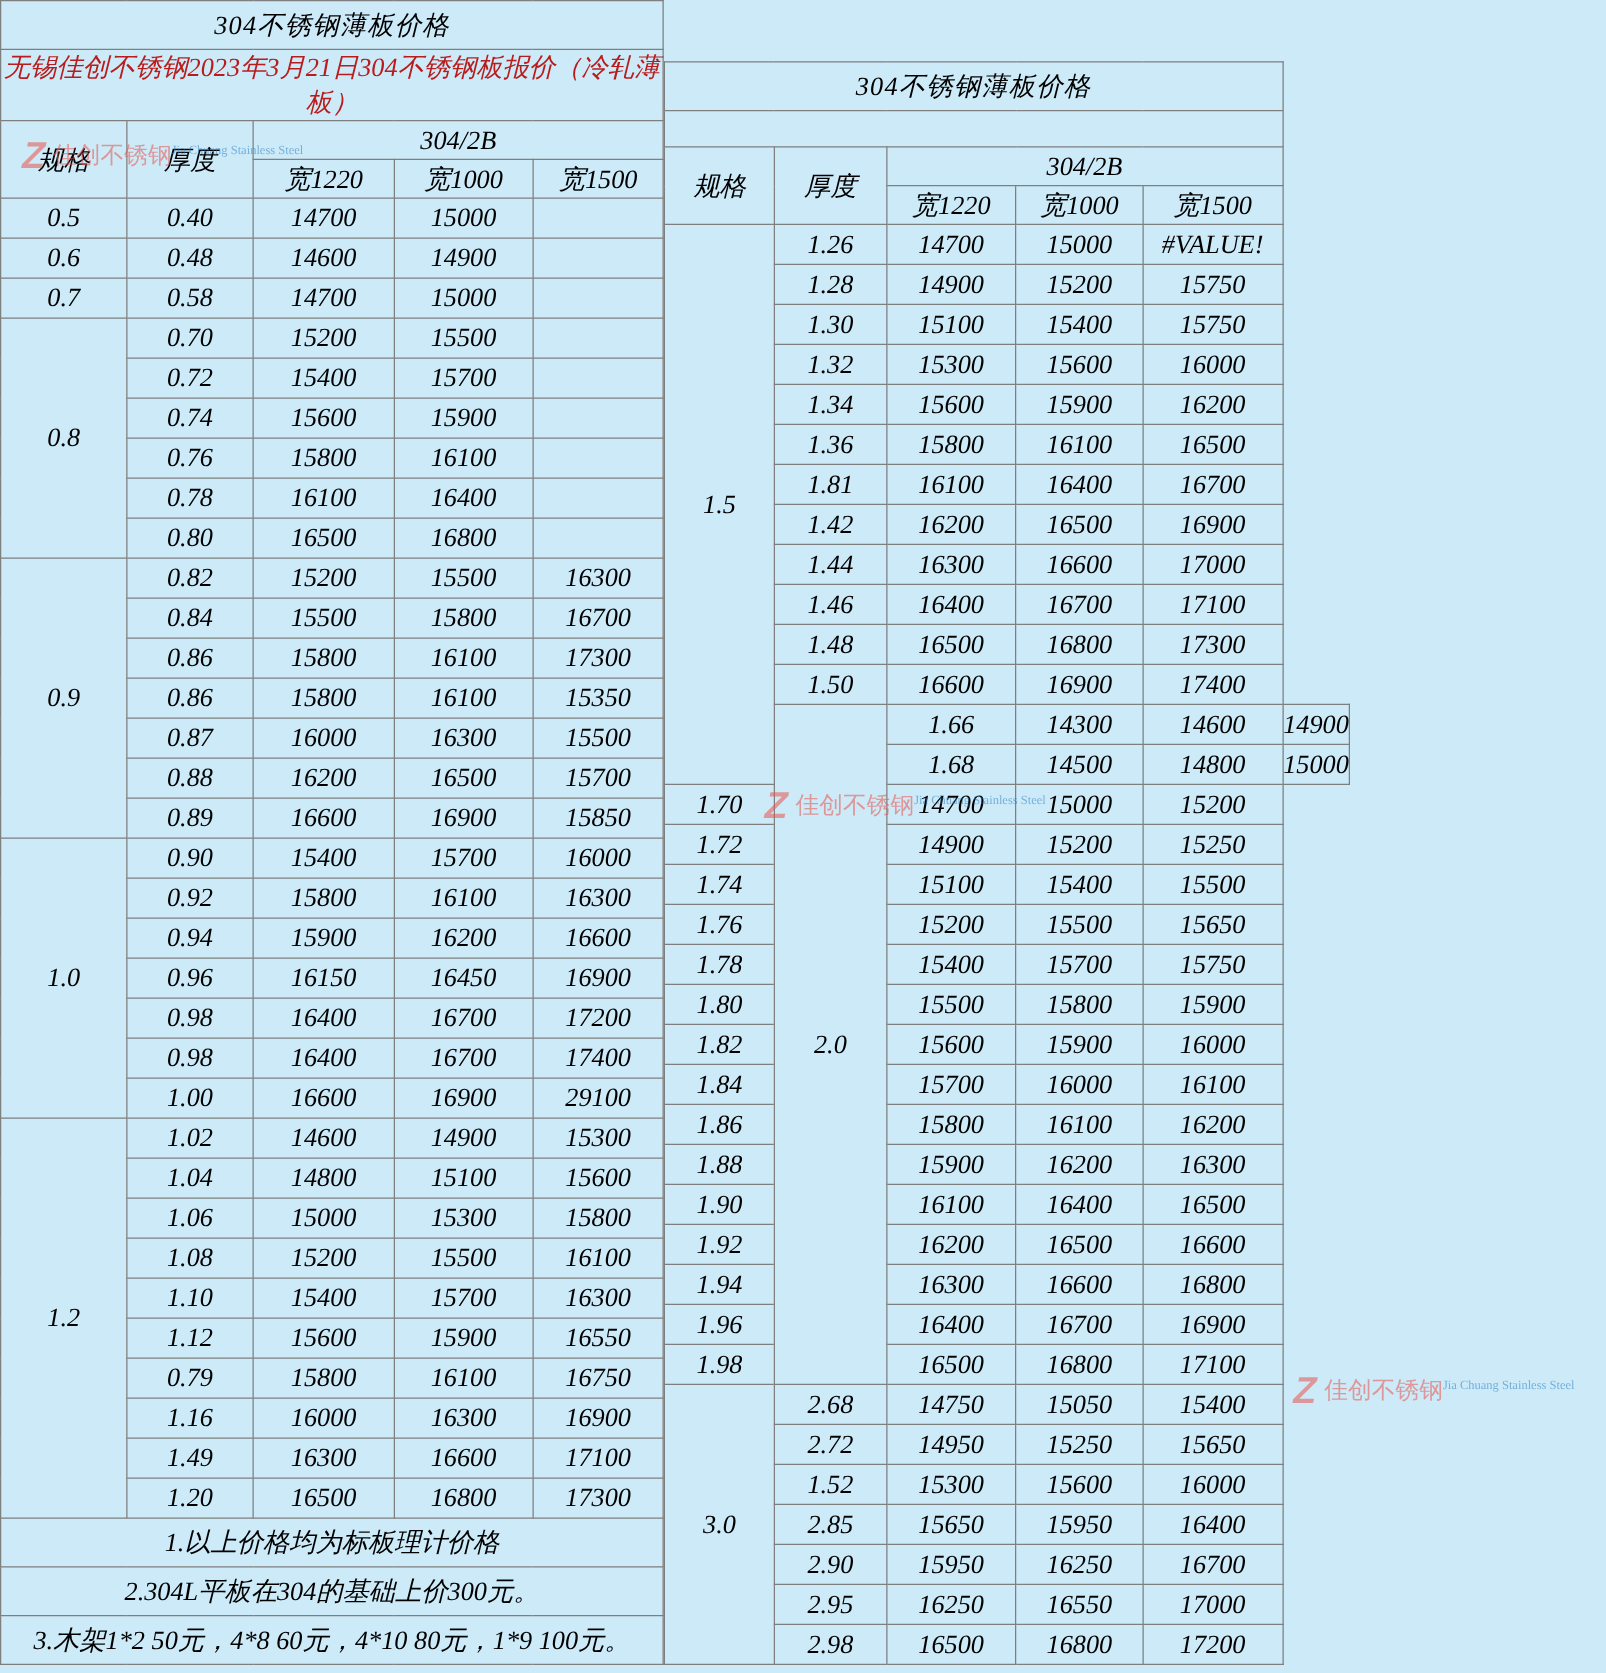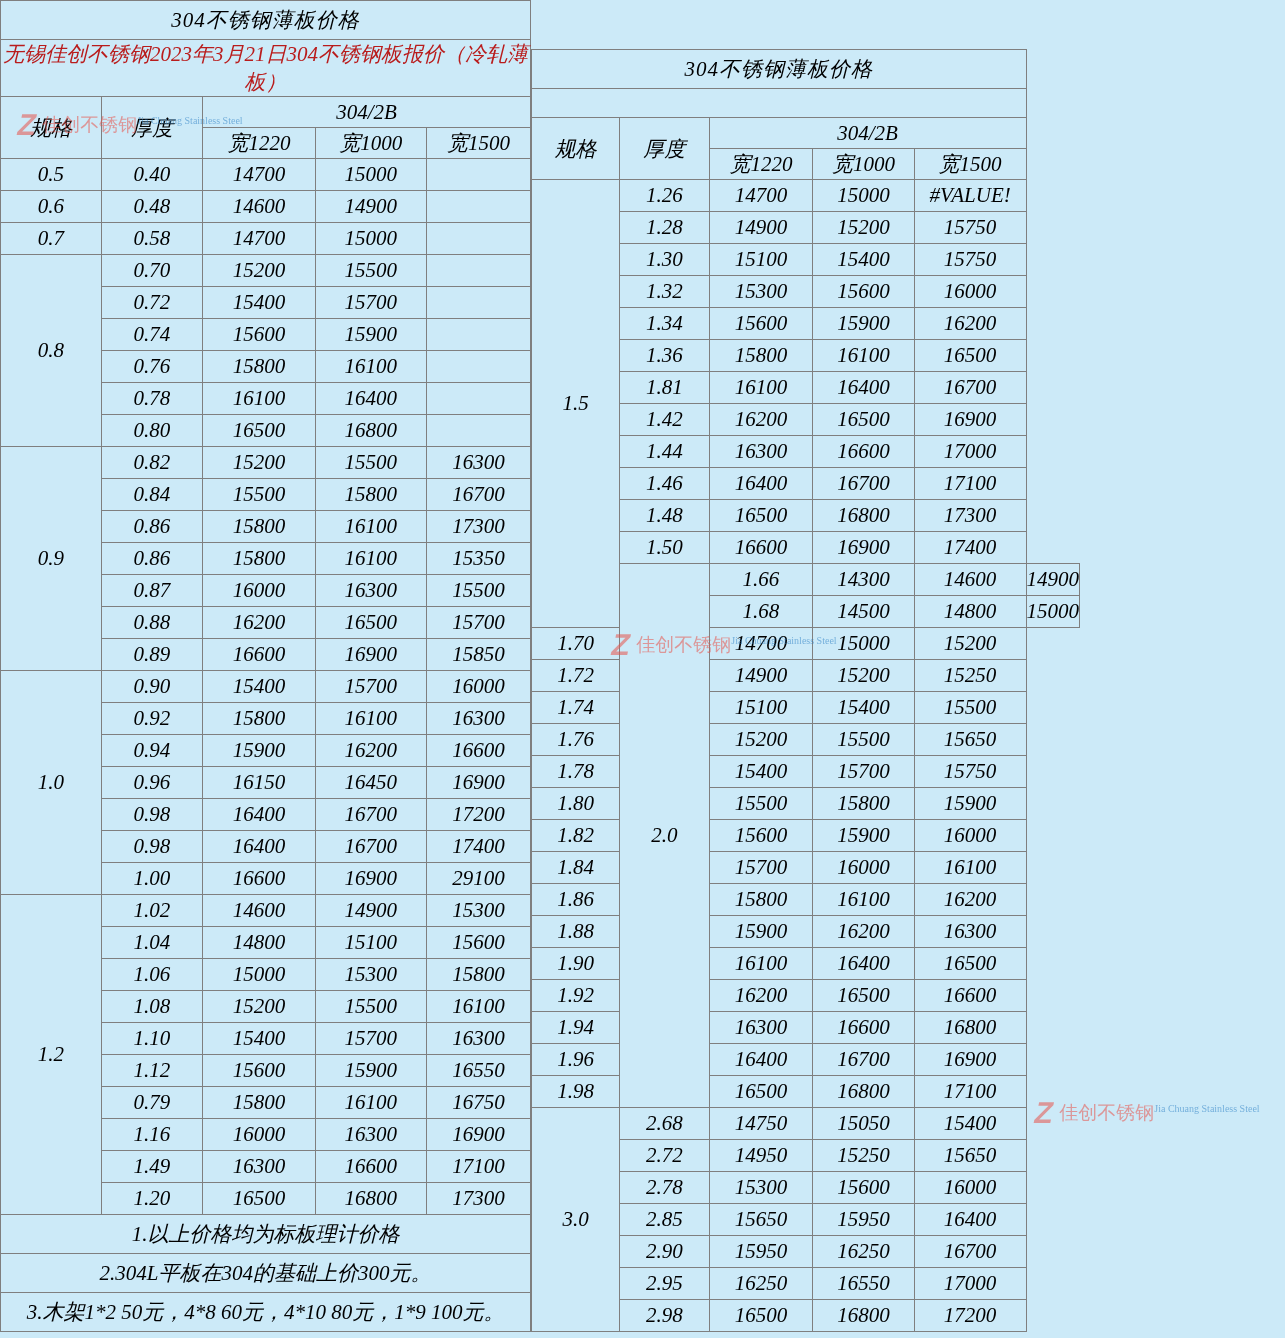--- a/index.html
+++ b/index.html
@@ -595,21 +595,21 @@
               <td>15050</td>
               <td>15400</td>
             </tr>
             <tr class="data">
               <td>2.72</td>
               <td>14950</td>
               <td>15250</td>
               <td>15650</td>
             </tr>
             <tr class="data">
-              <td>2.78</td>
+              <td>1.52</td>
               <td>15300</td>
               <td>15600</td>
               <td>16000</td>
             </tr>
             <tr class="data">
               <td>2.85</td>
               <td>15650</td>
               <td>15950</td>
               <td>16400</td>
             </tr>

